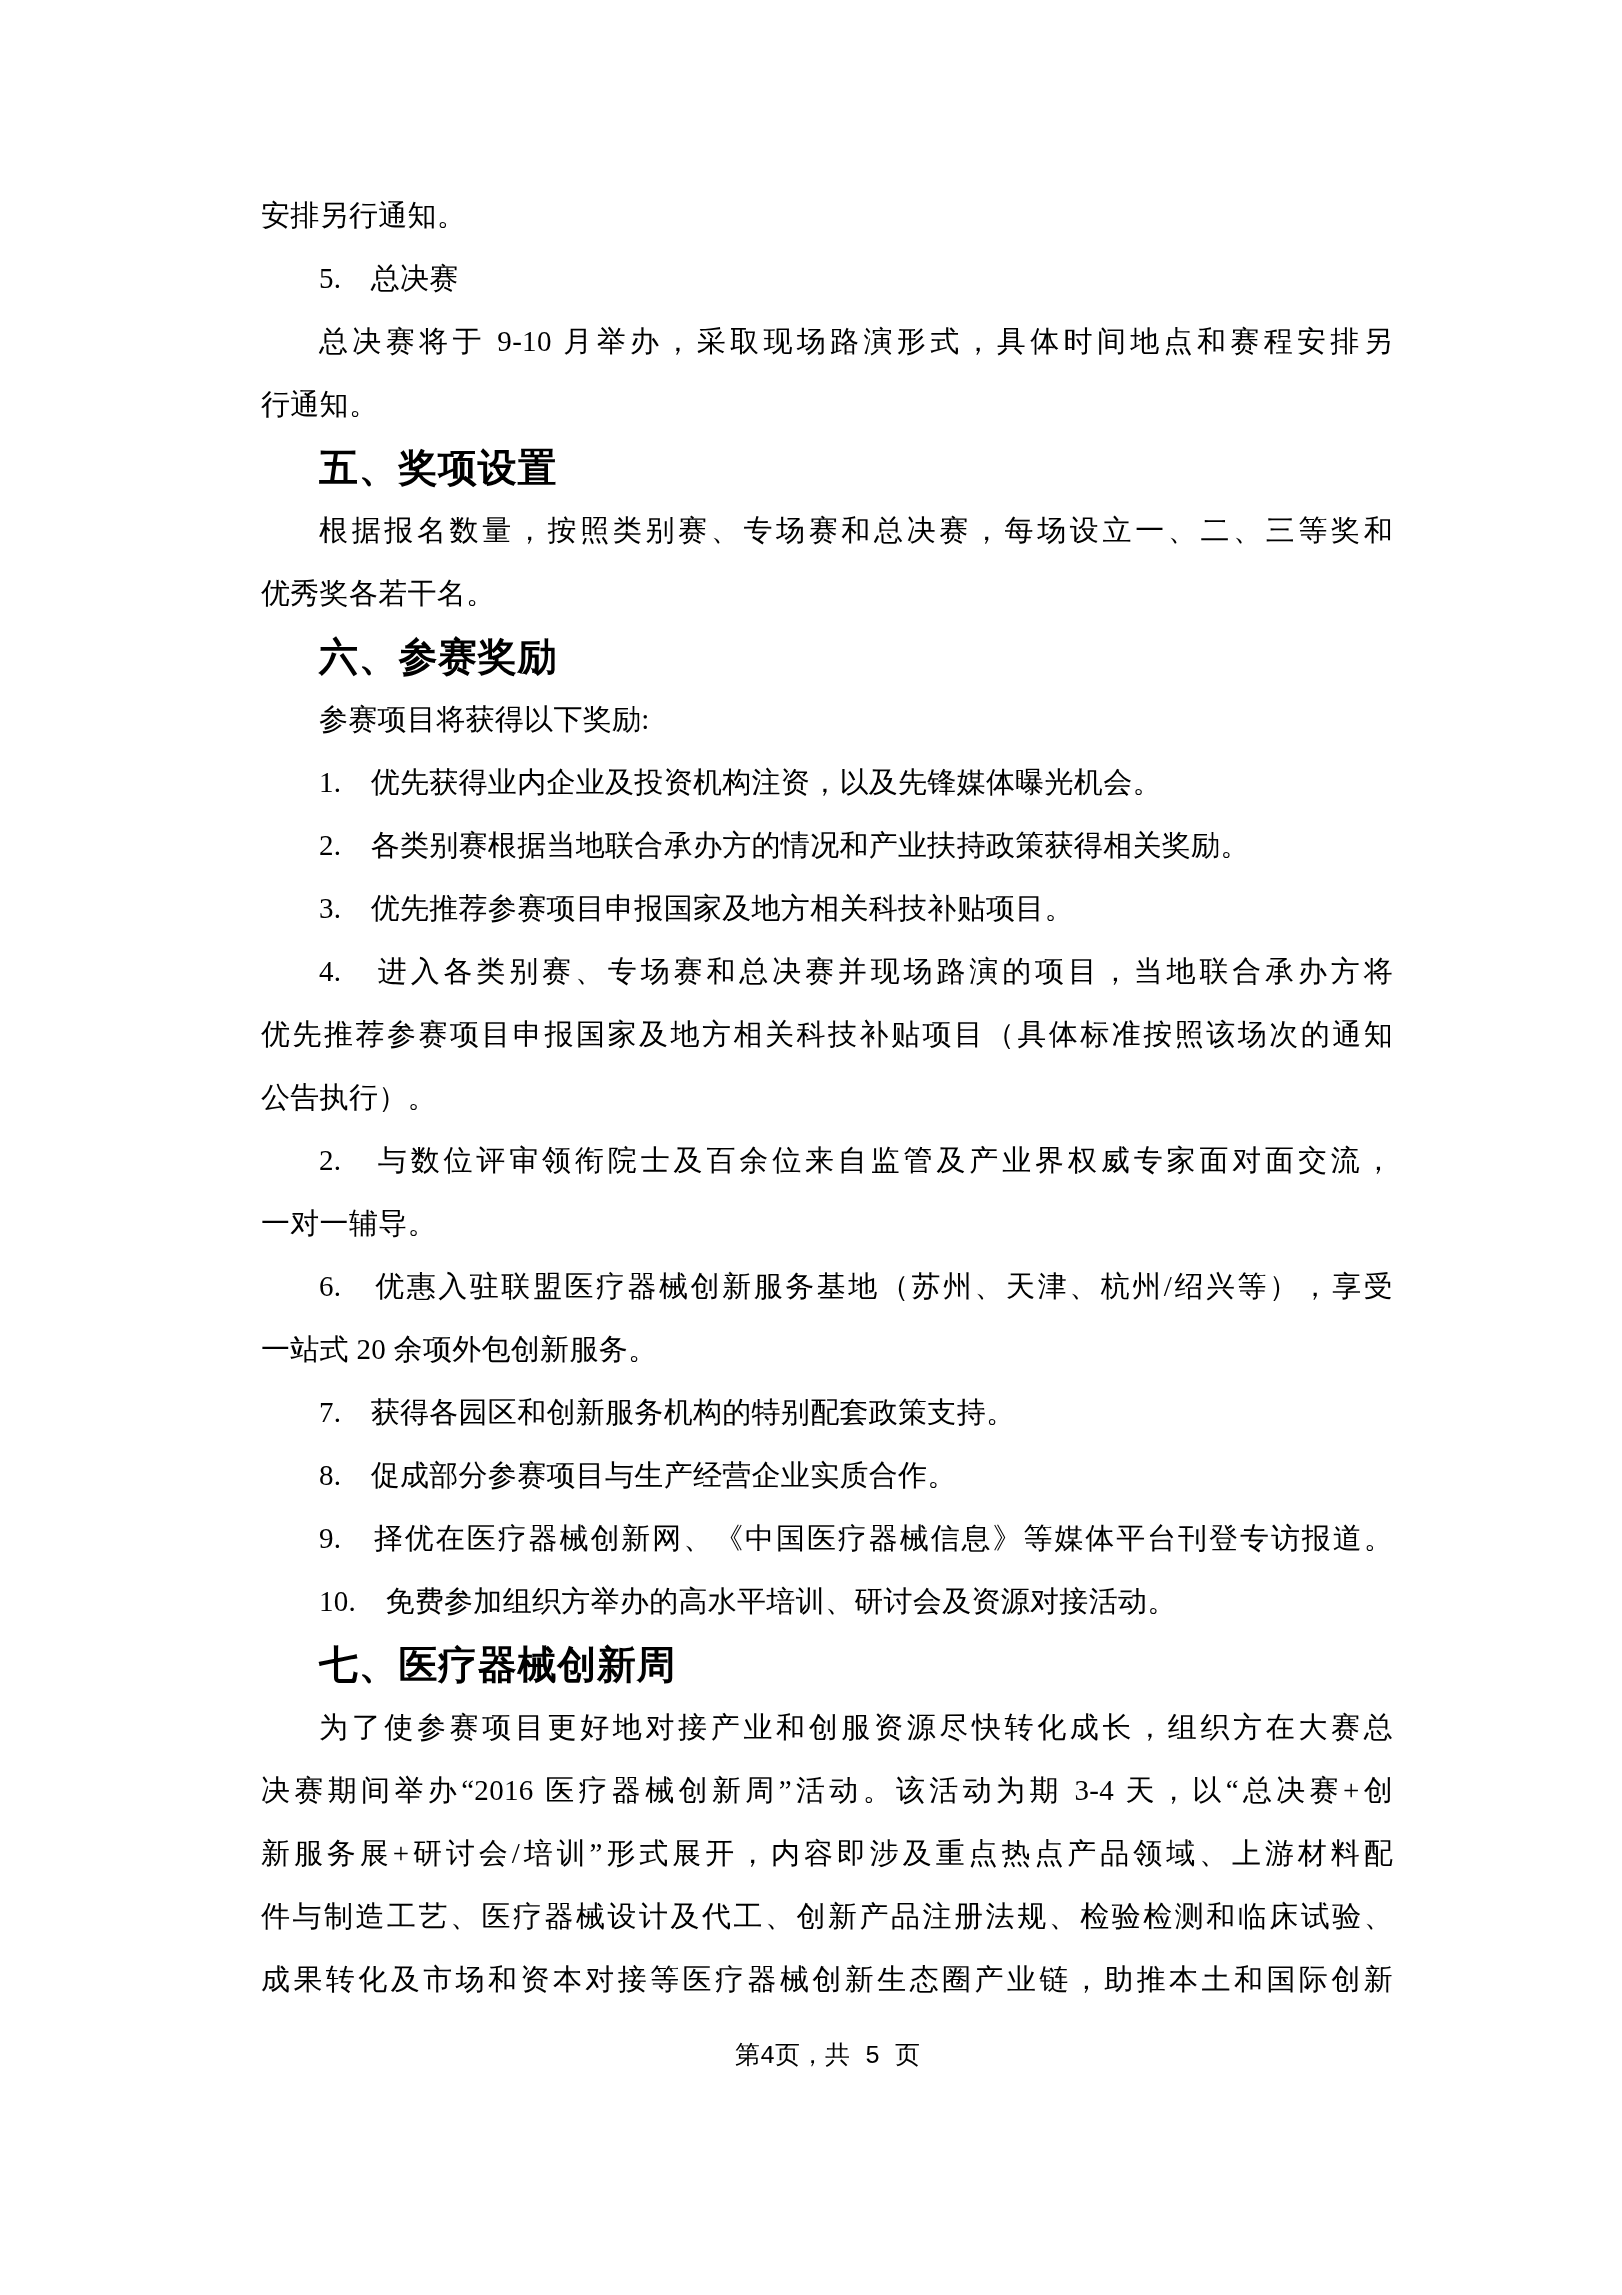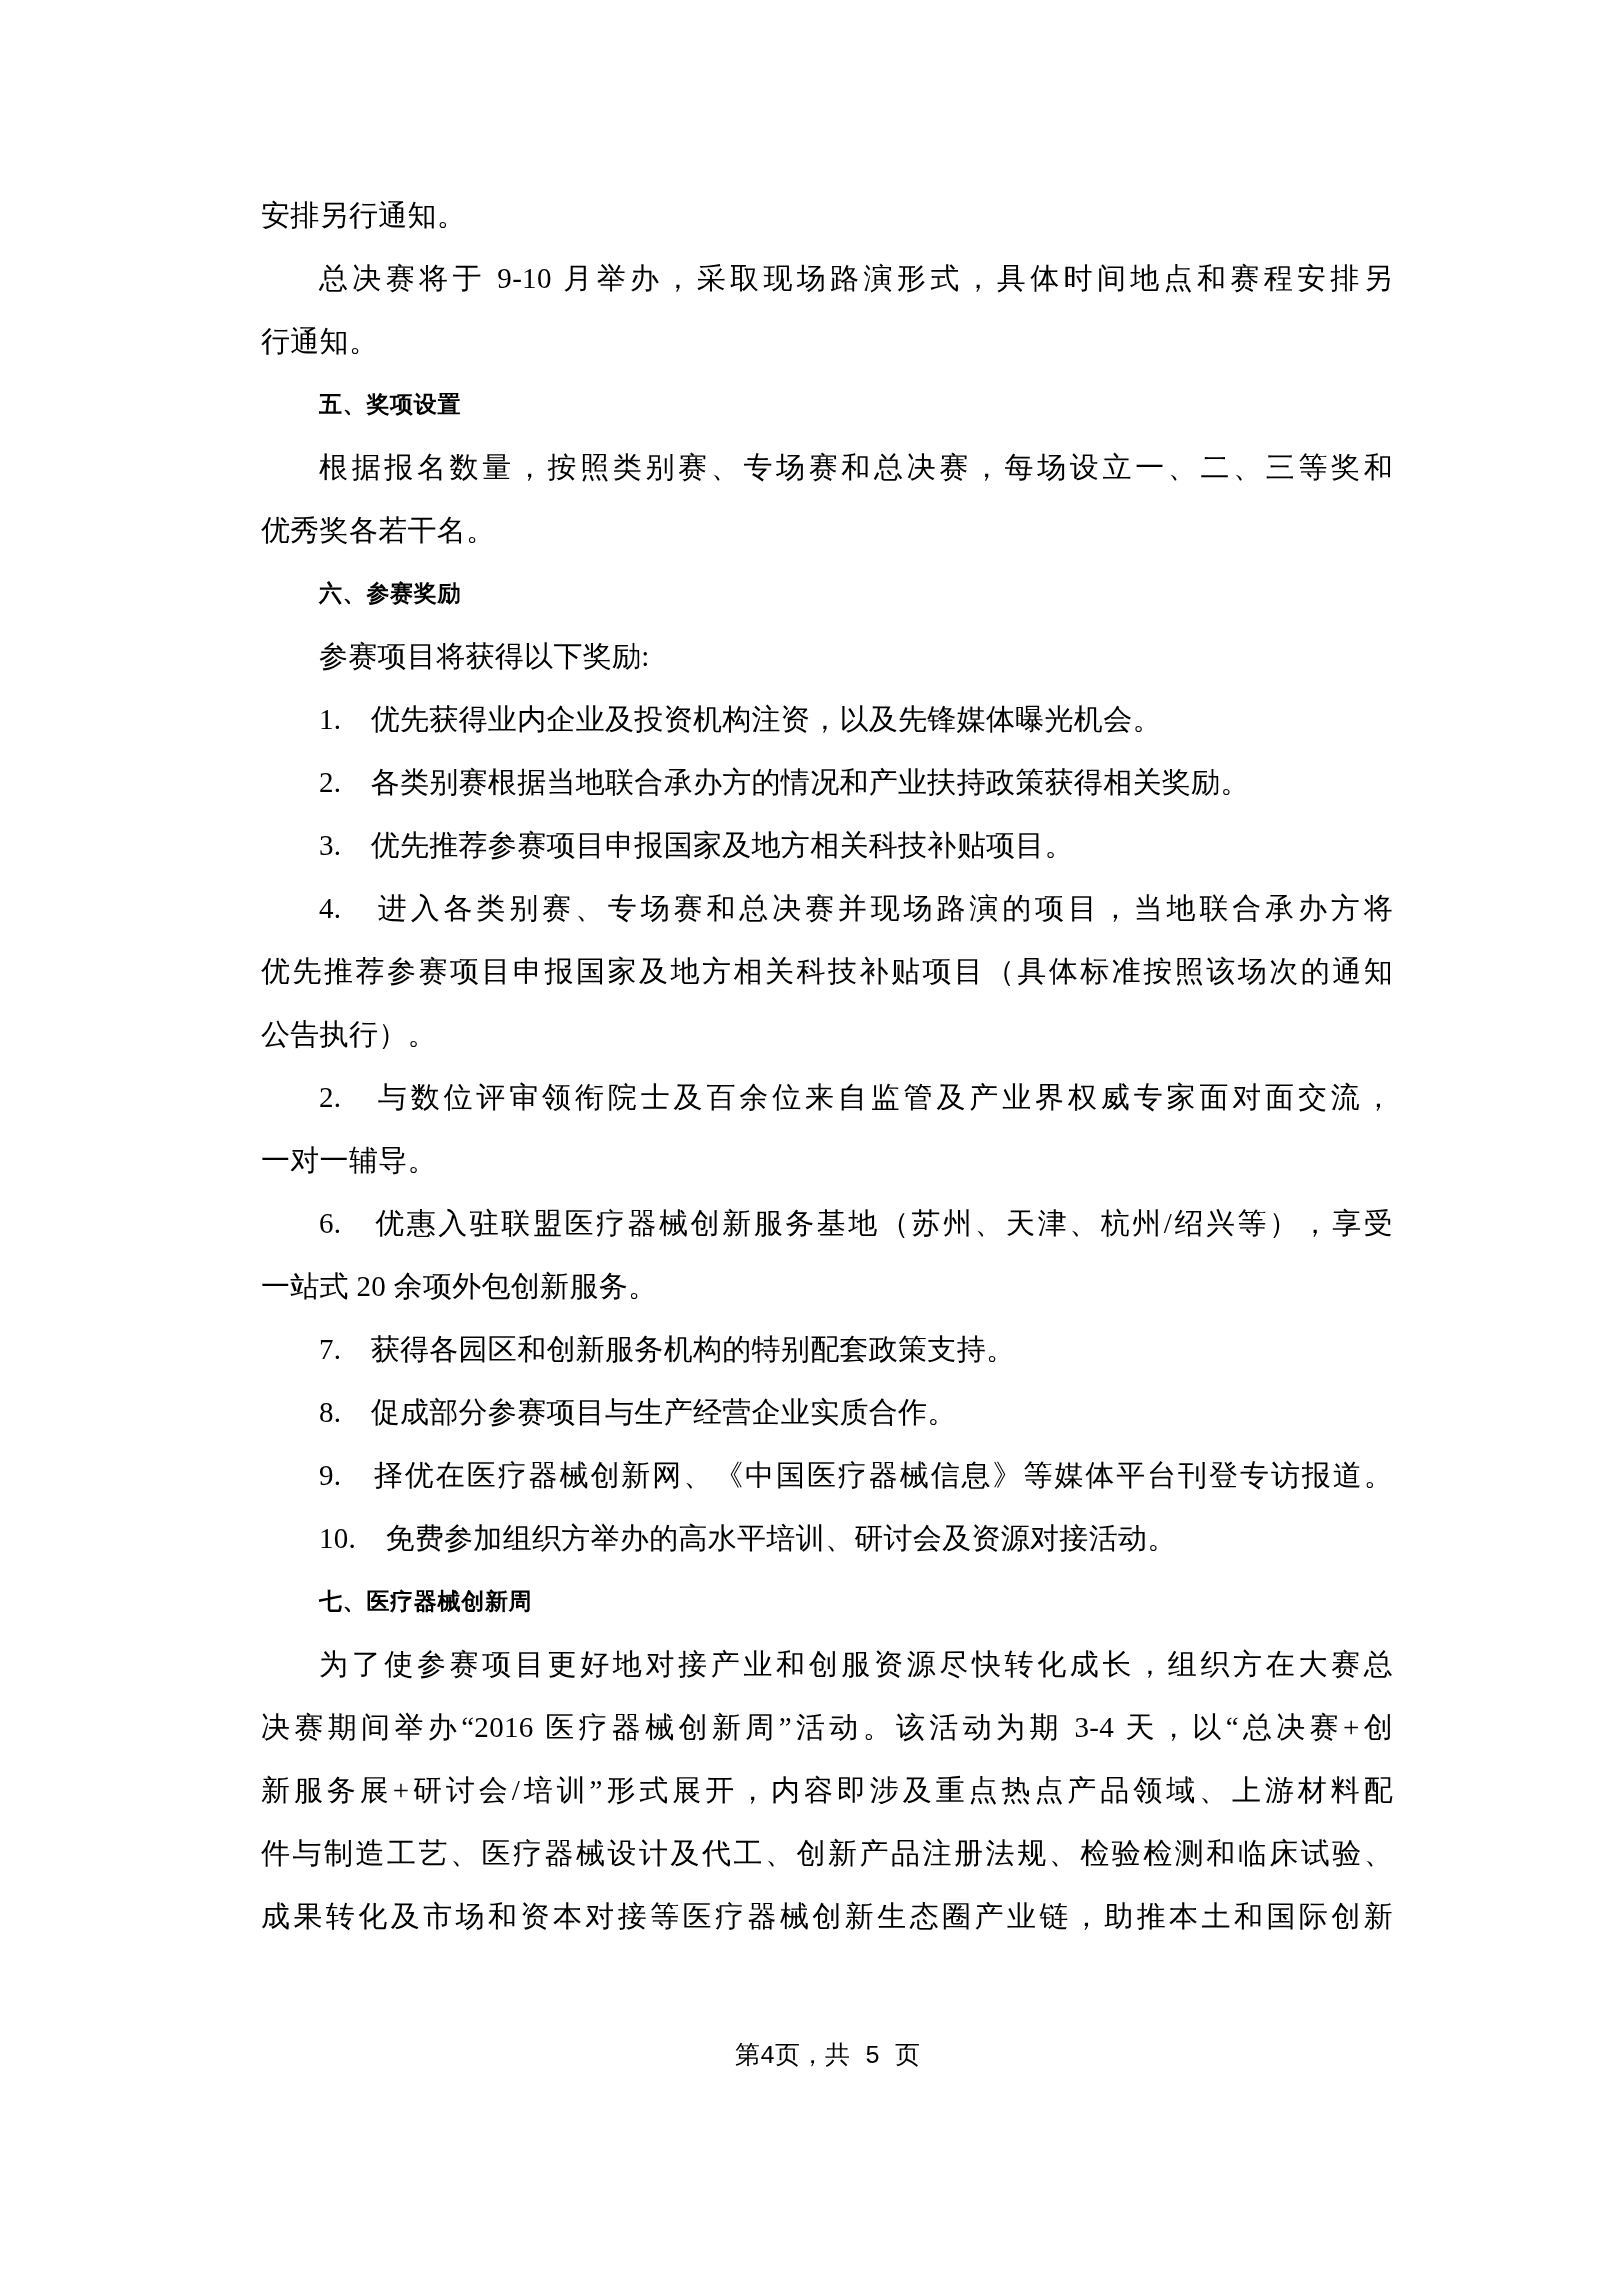--- a/index.html
+++ b/index.html
@@ -34,41 +34,42 @@
     letter-spacing: 0.3px;
   }
   
   .ind { padding-left: 58px; }
   
   .jf { text-align: justify; text-align-last: justify; }
   
   .hd {
     font-weight: bold;
     font-family: "Liberation Sans", "DejaVu Sans", sans-serif;
-    font-size: 23px;
+    font-size: 39px;
     letter-spacing: 0.7px;
   }
   .footer {
     position: absolute;
     left: 0;
     top: 2034px;
     width: 1623px;
     height: 46px;
     line-height: 46px;
     text-align: center;
     font-size: 25px;
     font-family: Liberation Mono, monospace;
   }
 </style>
 </head>
 <body>
 
 <div class="page">
   <div class="content">
     <div class="ln">安排另行通知。</div>
+    <div class="ln ind">5.　总决赛</div>
     <div class="ln ind jf">总决赛将于 9-10 月举办，采取现场路演形式，具体时间地点和赛程安排另</div>
     <div class="ln">行通知。</div>
     <div class="ln ind hd">五、奖项设置</div>
     <div class="ln ind jf">根据报名数量，按照类别赛、专场赛和总决赛，每场设立一、二、三等奖和</div>
     <div class="ln">优秀奖各若干名。</div>
     <div class="ln ind hd">六、参赛奖励</div>
     <div class="ln ind">参赛项目将获得以下奖励:</div>
     <div class="ln ind">1.　优先获得业内企业及投资机构注资，以及先锋媒体曝光机会。</div>
     <div class="ln ind">2.　各类别赛根据当地联合承办方的情况和产业扶持政策获得相关奖励。</div>
     <div class="ln ind">3.　优先推荐参赛项目申报国家及地方相关科技补贴项目。</div>

